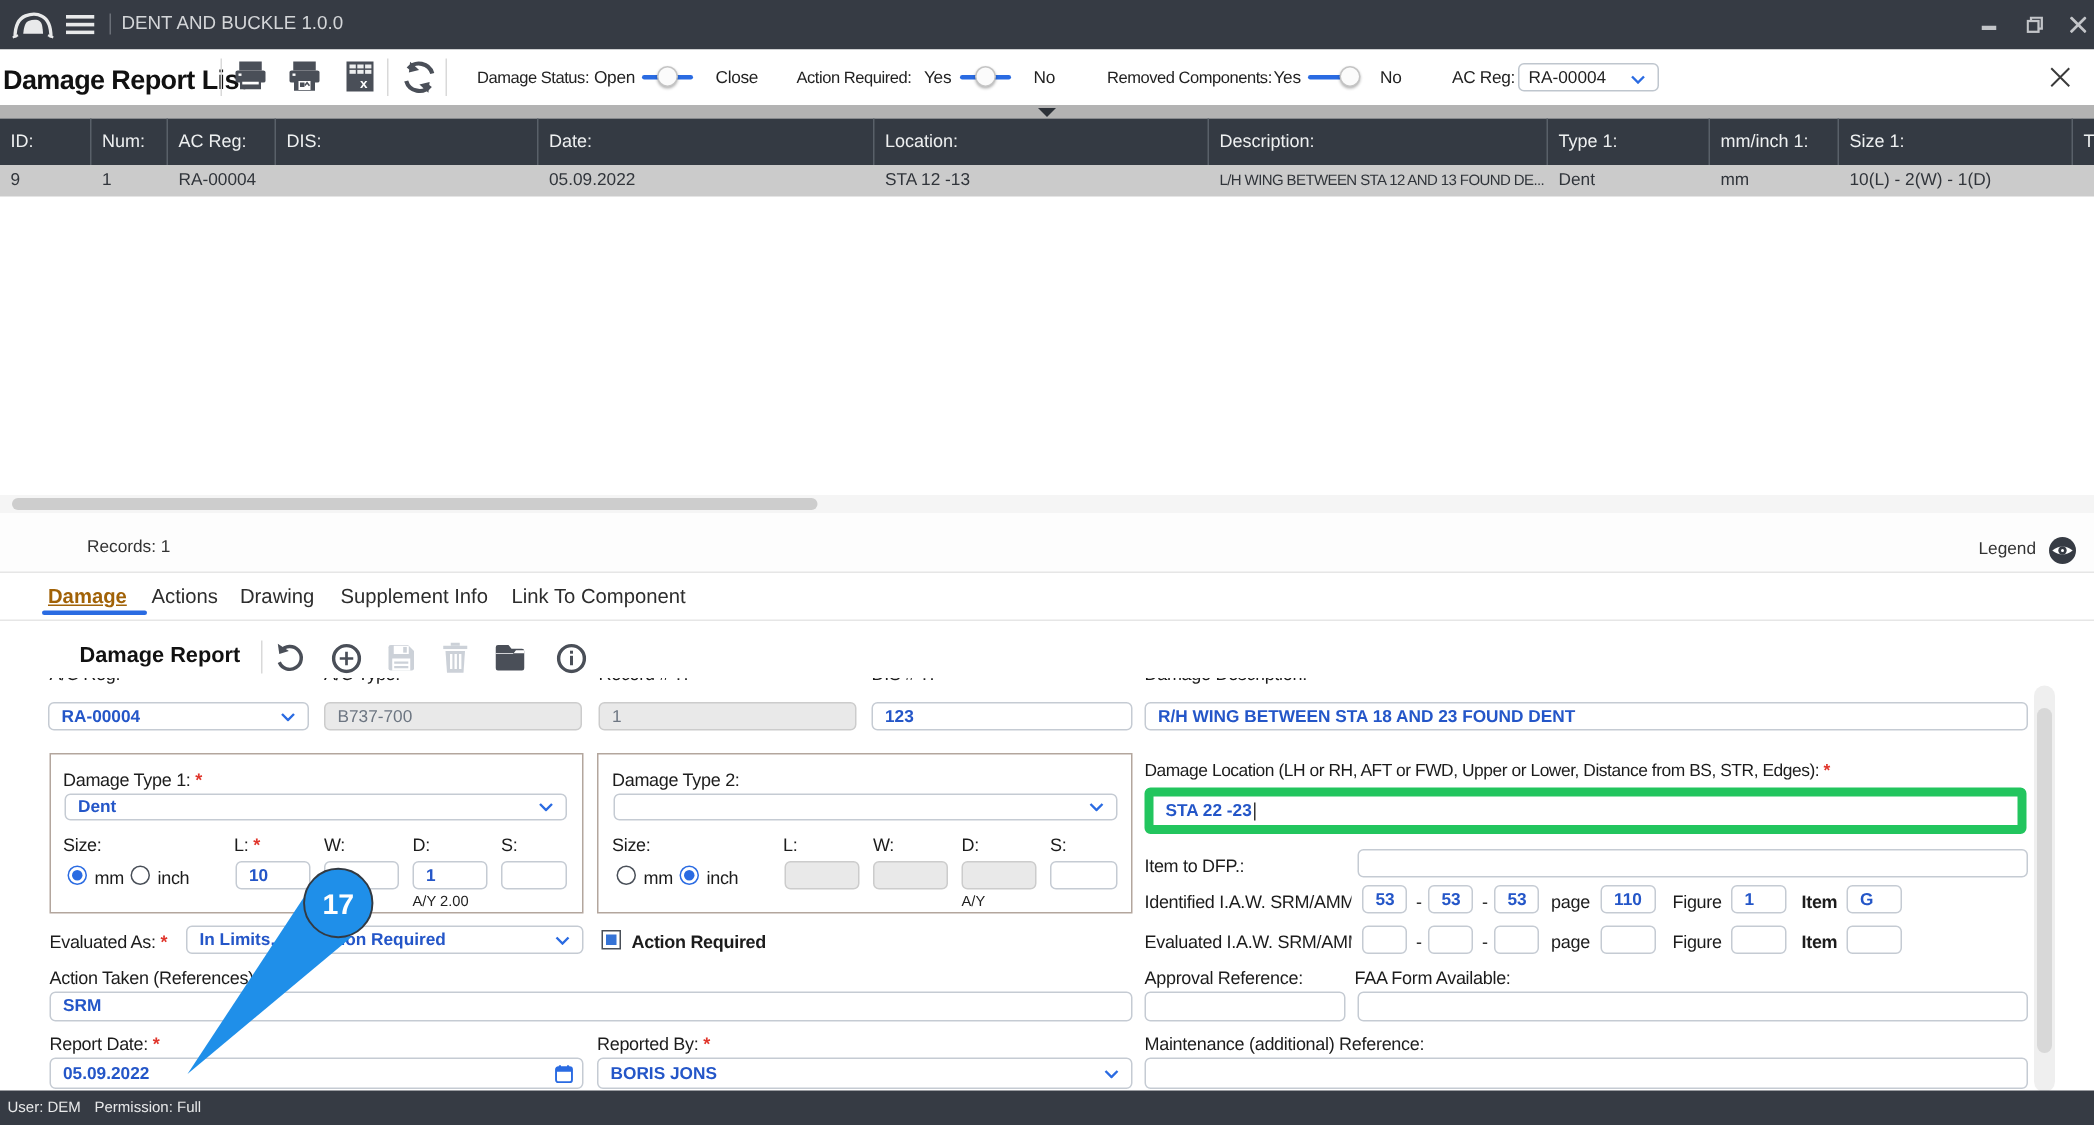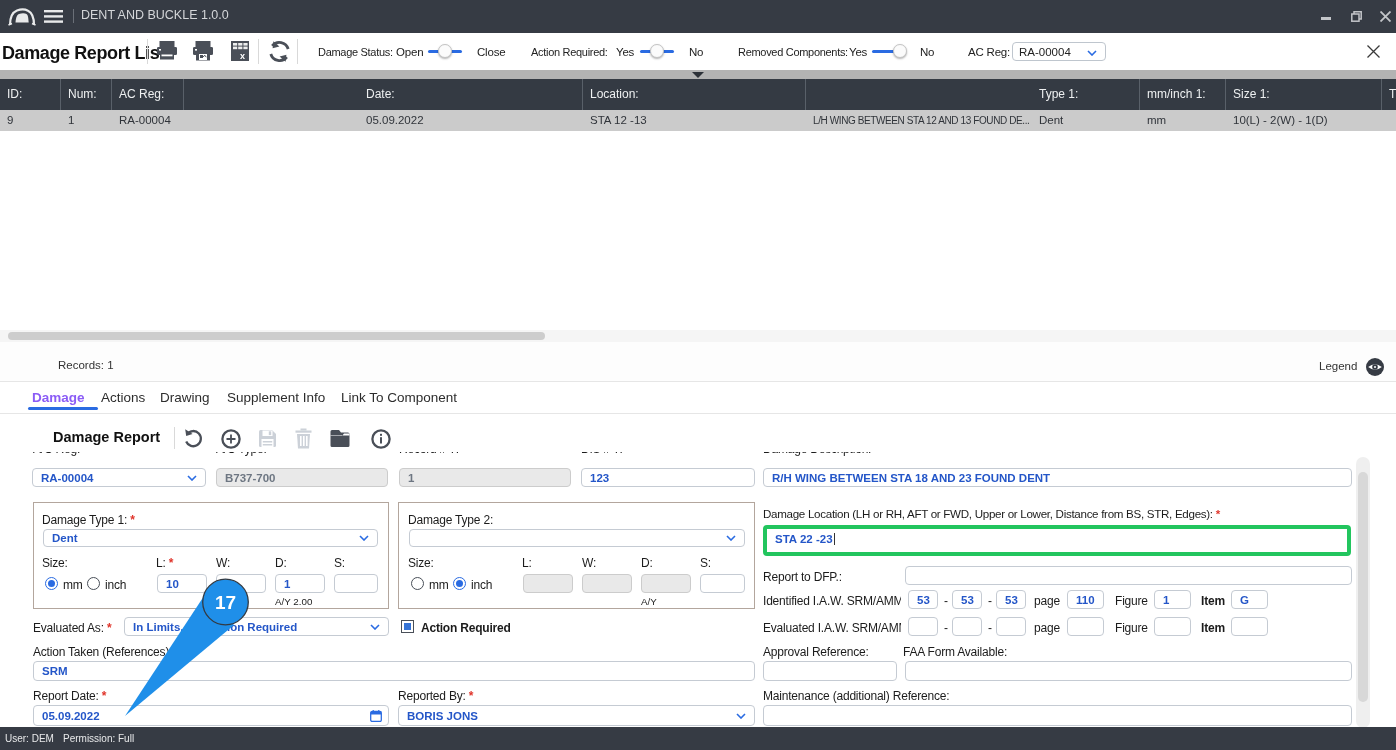--- a/index.html
+++ b/index.html
@@ -38,34 +38,34 @@
 
 
 #recbar { position:absolute; left:0; top:342px; width:1396px; height:40px; background:#fdfdfd; border-bottom:1px solid #e6e6e6;}
 #recbar .rec { position:absolute; left:14px; top:17px; font-size:11.5px; color:#333;margin-left:44px; }
 #recbar .legend { position:absolute; left:1319px; top:18px; font-size:11.5px; color:#333; }
 #recbar svg { position:absolute; left:1366px; top:16px; }
 
 
 #tabs { position:absolute; left:0; top:383px; width:1396px; height:31px; background:#fff; border-bottom:1px solid #e6e6e6; }
 .tab { position:absolute; top:7px; font-size:13.5px; color:#2d2d2d; }
-.tab.active { font-weight:bold; color:#8b5cf6; }
+.tab.active { font-weight:bold; color:#a16207;text-decoration:underline; }
 #tabunderline { position:absolute; left:28px; top:24px; width:70px; height:3px; background:#2a6be2; border-radius:2px; }
 
 
 #sechead { position:absolute; left:16px; top:414px; width:1396px; height:38px; background:#fff; }
 #sechead .t { position:absolute; left:37px; top:15px; font-size:14.5px; font-weight:bold; color:#111; }
 #sechead .vs { position:absolute; left:158px; top:13px; width:1px; height:22px; background:#d9d9d9; }
 
 
 #form { position:absolute; left:0; top:452px; width:1355px; height:275px; background:#fff; overflow:hidden; }
 .lbl { position:absolute; font-size:12px; letter-spacing:-0.2px; color:#1c1c1c; white-space:nowrap; }
 .req { color:#e0352b; font-weight:bold; }
 .inp { position:absolute; border:1px solid #c5cbd3; border-radius:4px; background:#fff; font-size:11.5px; color:#2456c8; font-weight:bold; padding-left:8px; display:flex; align-items:center; white-space:nowrap; overflow:hidden;}
-.inp.dis { background:#e9e9e9; border-color:#cccccc; color:#6d7682; font-weight:bold; }
+.inp.dis { background:#e9e9e9; border-color:#cccccc; color:#6d7682; font-weight:normal; }
 .drop .chev { position:absolute; right:8px; top:50%; margin-top:-3px; }
 .gbox { position:absolute; border:1px solid #b3a69d; background:#fff; }
 .radio { position:absolute; width:13px; height:13px; border:1px solid #494f58; border-radius:50%; background:#fff; }
 .radio.sel { border-color:#2a6be2; }
 .radio.sel::after { content:""; position:absolute; left:2px; top:2px; width:7px; height:7px; border-radius:50%; background:#2a6be2; }
 .small { position:absolute; font-size:9.8px; color:#222; }
 
 
 #vtrack { position:absolute; left:1356px; top:457px; width:14px; height:271px; background:#efefef; border-radius:7px; }
 #vthumb { position:absolute; left:1358px; top:472px; width:10px; height:230px; background:#d8d8d8; border-radius:5px; }
@@ -175,22 +175,24 @@
 <div id="strip">
   <svg width="14" height="6" viewBox="0 0 14 6">
         <path d="M1 0 L13 0 L7 6 Z" fill="#2c3138"></path>
       </svg>
 </div>
 
 <div id="gridhead">
   <div class="hcell" style="left:0;width:61px">ID:</div>
   <div class="hcell" style="left:61px;width:51px">Num:</div>
   <div class="hcell" style="left:112px;width:72px">AC Reg:</div>
+  <div class="hcell" style="left:184px;width:175px">DIS:</div>
   <div class="hcell" style="left:359px;width:224px">Date:</div>
   <div class="hcell" style="left:583px;width:223px">Location:</div>
+  <div class="hcell" style="left:806px;width:226px">Description:</div>
   <div class="hcell" style="left:1032px;width:108px">Type 1:</div>
   <div class="hcell" style="left:1140px;width:86px">mm/inch 1:</div>
   <div class="hcell" style="left:1226px;width:156px">Size 1:</div>
   <div class="hcell" style="left:1382px;width:14px;border-right:none">T</div>
 </div>
 <div id="gridrow">
   <div class="rcell" style="left:0;width:61px">9</div>
   <div class="rcell" style="left:61px;width:51px">1</div>
   <div class="rcell" style="left:112px;width:72px">RA-00004</div>
   <div class="rcell" style="left:359px;width:224px">05.09.2022</div>
@@ -318,22 +320,22 @@
   <div class="lbl" style="left:429px;top:126px">mm</div>
   <div class="radio sel" style="left:453px;top:125px"></div>
   <div class="lbl" style="left:471px;top:126px">inch</div>
   <div class="inp dis" style="left:523px;top:122px;width:50px;height:19px"></div>
   <div class="inp dis" style="left:582px;top:122px;width:50px;height:19px"></div>
   <div class="inp dis" style="left:641px;top:122px;width:50px;height:19px"></div>
   <div class="inp" style="left:700px;top:122px;width:45px;height:19px"></div>
   <div class="small" style="left:641px;top:144px">A/Y</div>
 
   <div class="lbl" style="left:763px;top:55px;font-size:11.6px;letter-spacing:-0.3px">Damage Location (LH or RH, AFT or FWD, Upper or Lower, Distance from BS, STR, Edges): <span class="req">*</span></div>
-  <div class="inp" style="left:763px;top:73px;width:588px;height:31px;border:4px solid #22c55e;align-items:flex-start;padding-top:4px">STA 22 -23<span style="display:inline-block;width:1px;height:12px;background:#333;margin-left:1px"></span></div>
-  <div class="lbl" style="left:763px;top:118px">Report to DFP.:</div>
+  <div class="inp" style="left:763px;top:73px;width:588px;height:31px;border:6px solid #22c55e;align-items:flex-start;padding-top:4px">STA 22 -23<span style="display:inline-block;width:1px;height:12px;background:#333;margin-left:1px"></span></div>
+  <div class="lbl" style="left:763px;top:118px">Item to DFP.:</div>
   <div class="inp" style="left:905px;top:114px;width:447px;height:19px"></div>
   <div class="lbl" style="left:763px;top:142px;width:138px;overflow:hidden">Identified I.A.W. SRM/AMM</div>
   <div class="inp" style="left:908px;top:138px;width:30px;height:19px">53</div>
   <div class="lbl" style="left:944px;top:142px">-</div>
   <div class="inp" style="left:952px;top:138px;width:30px;height:19px">53</div>
   <div class="lbl" style="left:988px;top:142px">-</div>
   <div class="inp" style="left:996px;top:138px;width:30px;height:19px">53</div>
   <div class="lbl" style="left:1034px;top:142px">page</div>
   <div class="inp" style="left:1067px;top:138px;width:37px;height:19px">110</div>
   <div class="lbl" style="left:1115px;top:142px">Figure</div>

